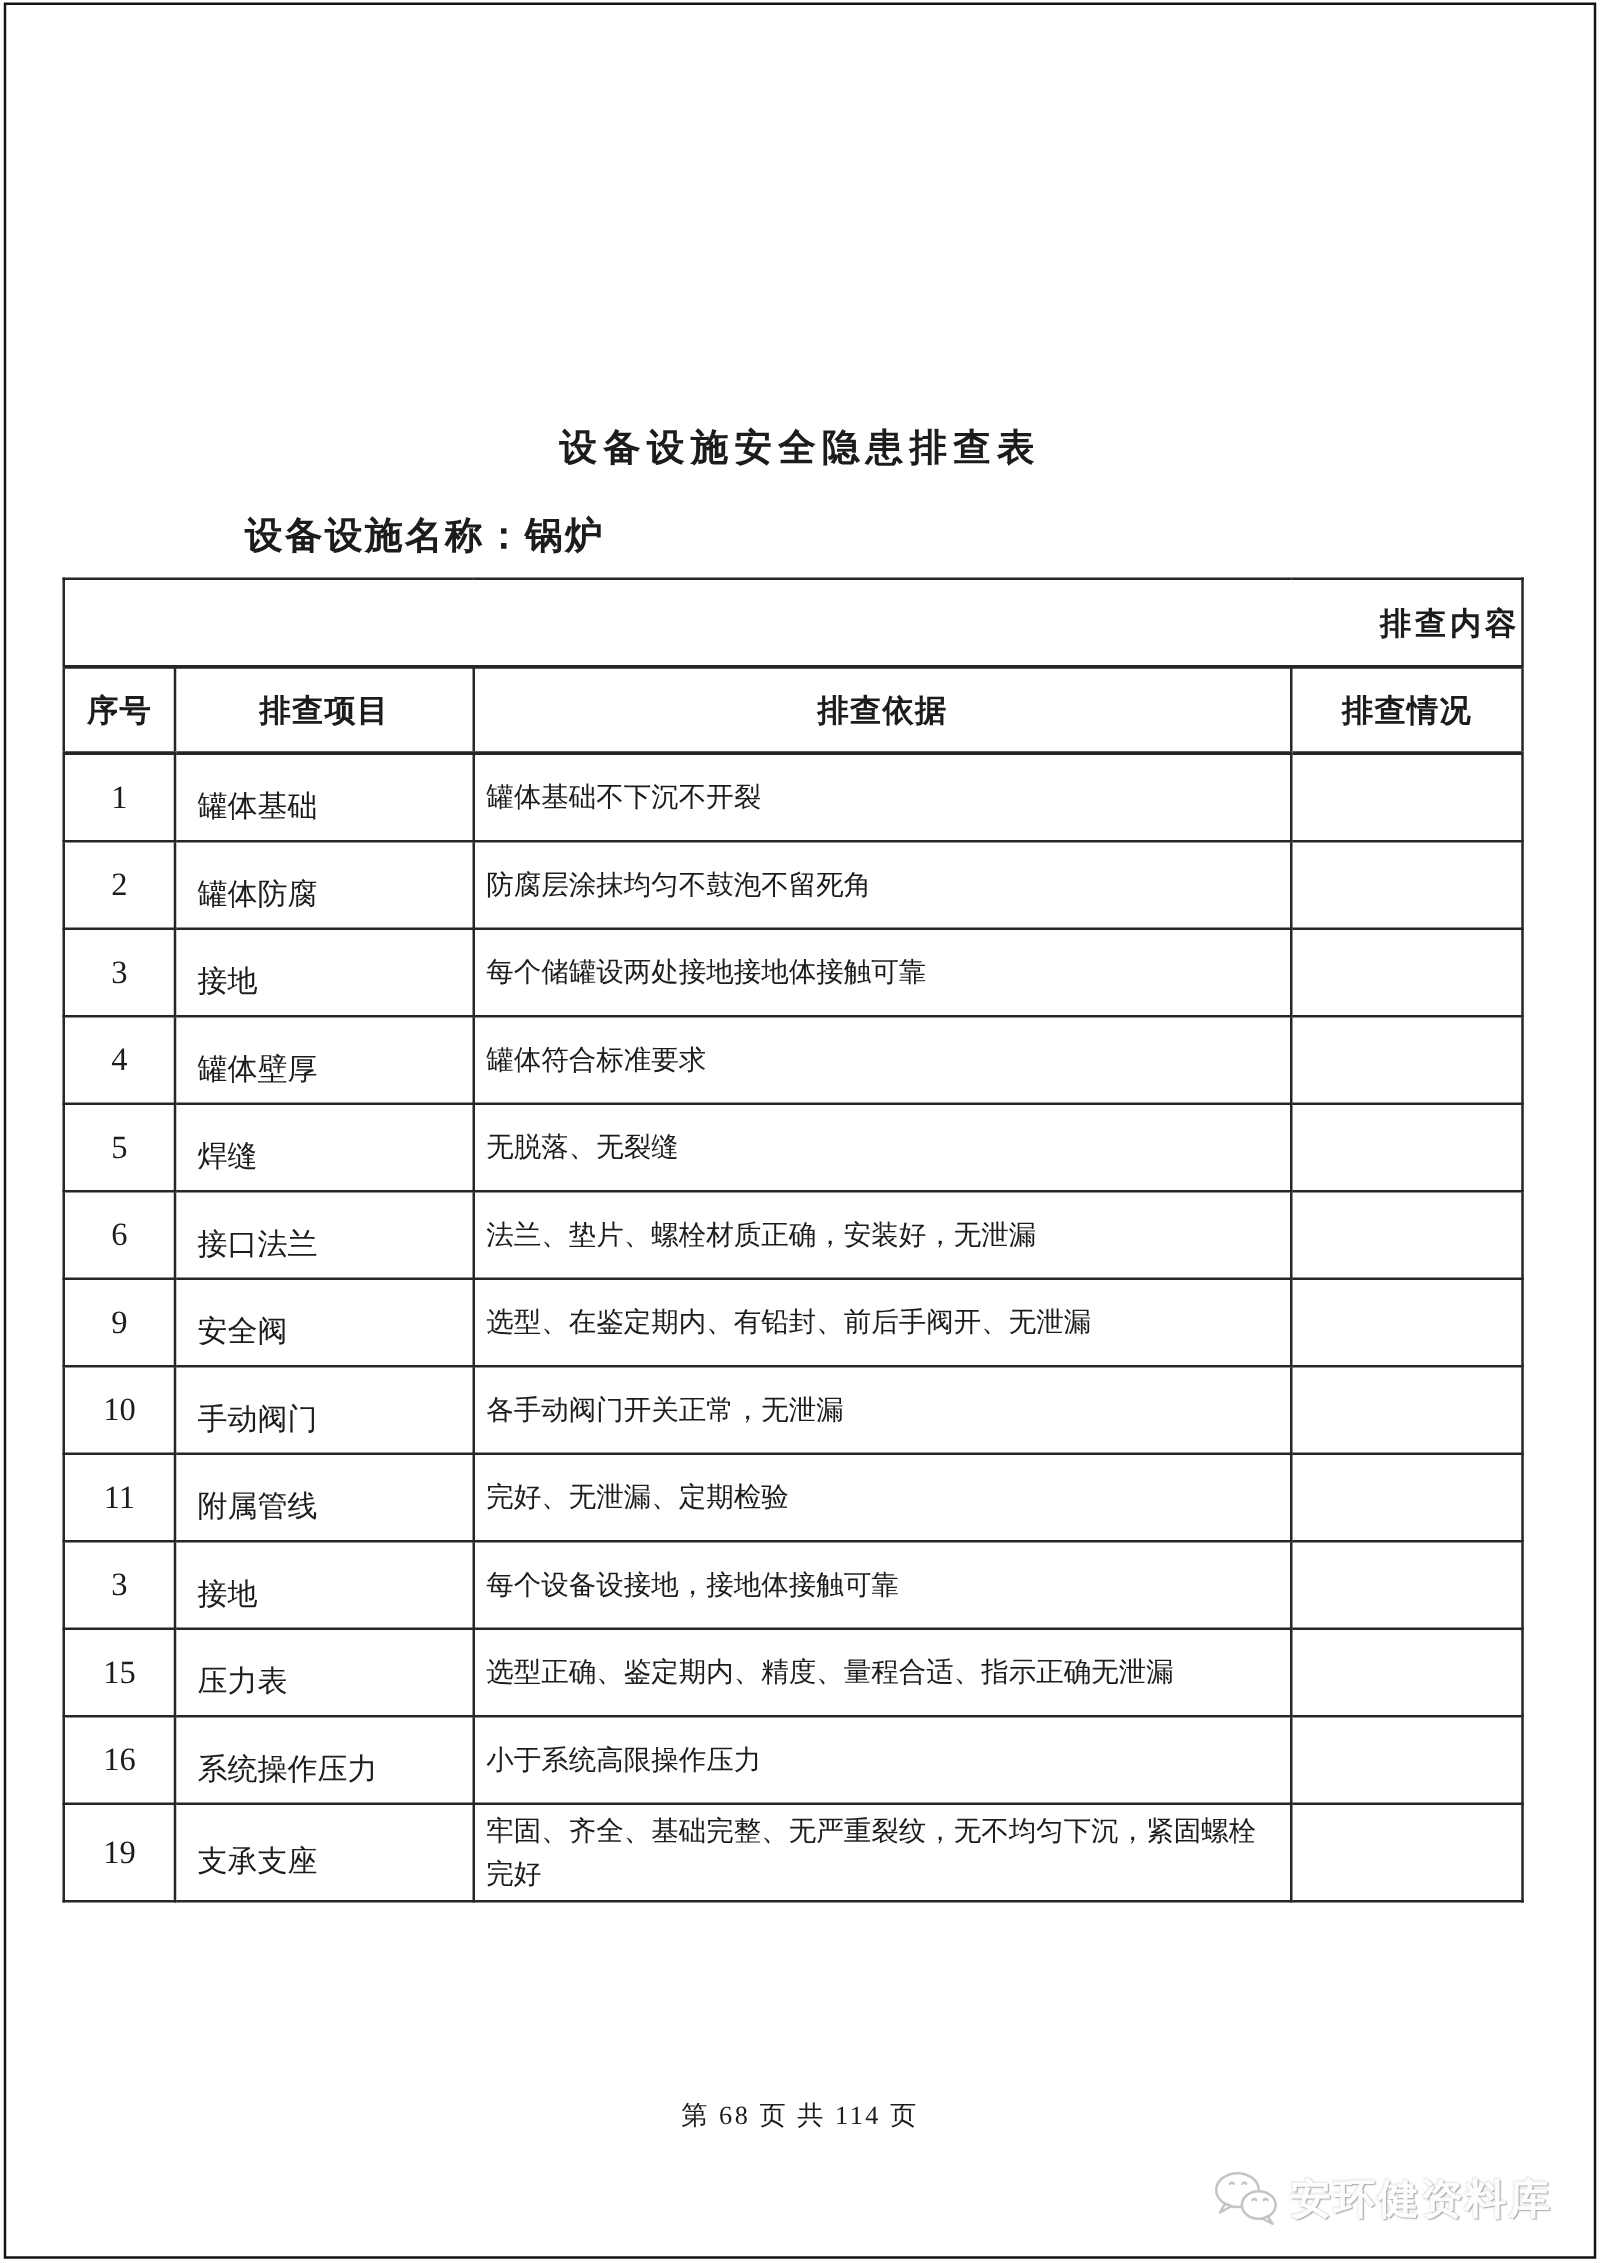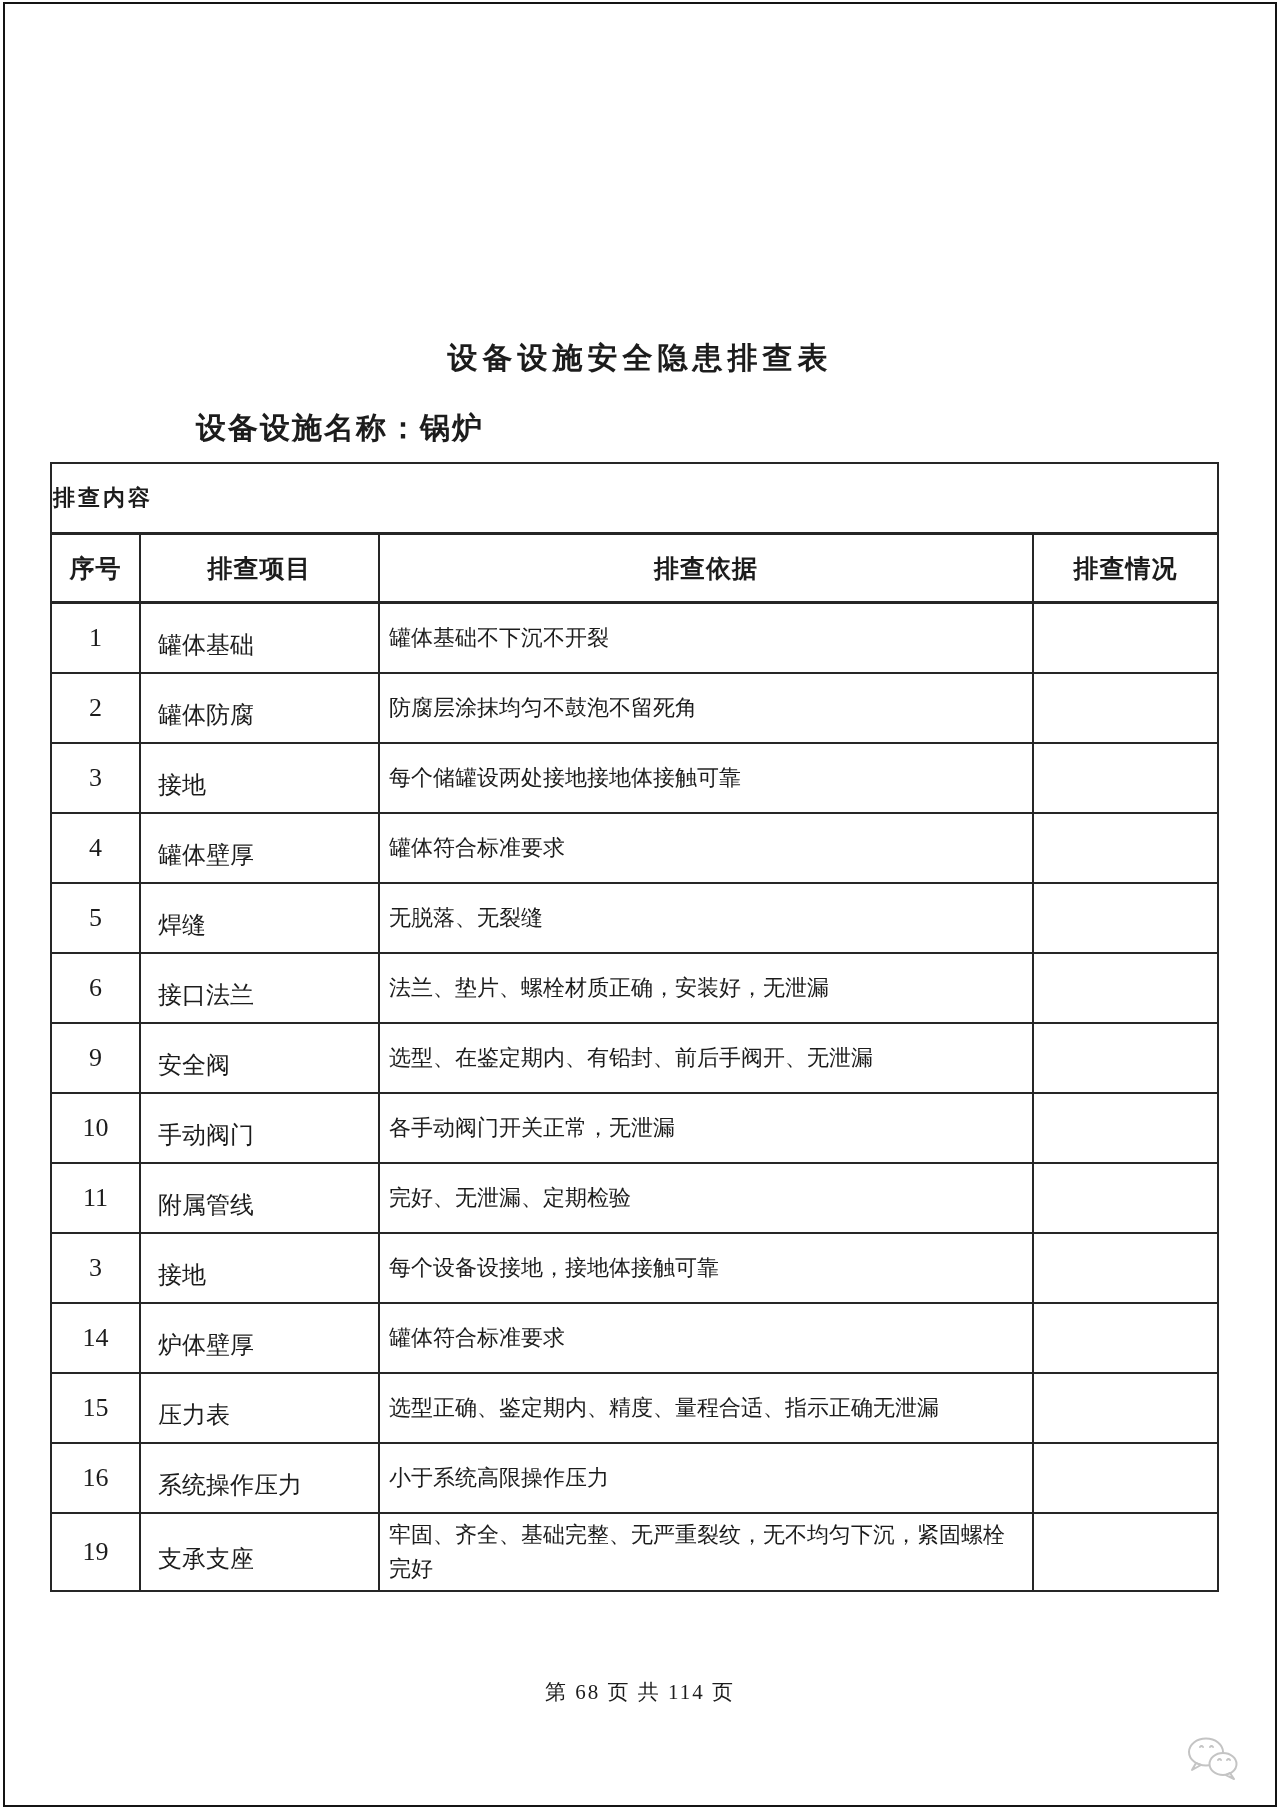--- a/index.html
+++ b/index.html
@@ -51,23 +51,23 @@
     table-layout: fixed;
   }
   table.inspection th,
   table.inspection td {
     border: 2px solid #262626;
     vertical-align: middle;
     overflow: hidden;
   }
   tr.span-header-row th {
     height: 66px;
-    font-size: 22px;
-    font-weight: bold;
-    text-align: left;
+    font-size: 25px;
+    font-weight: bold;
+    text-align: right;
     letter-spacing: 3px;
     border-bottom-width: 3px;
   }
   tr.col-header-row th {
     height: 64px;
     font-size: 25px;
     font-weight: bold;
     text-align: center;
     letter-spacing: 1px;
     border-bottom-width: 3px;
@@ -202,26 +202,20 @@
     <td class="c-basis">完好、无泄漏、定期检验</td>
     <td class="c-status"></td>
   </tr>
       <tr class="data-row">
     <td class="c-no">3</td>
     <td class="c-item">接地</td>
     <td class="c-basis">每个设备设接地，接地体接触可靠</td>
     <td class="c-status"></td>
   </tr>
       <tr class="data-row">
-    <td class="c-no">14</td>
-    <td class="c-item">炉体壁厚</td>
-    <td class="c-basis">罐体符合标准要求</td>
-    <td class="c-status"></td>
-  </tr>
-      <tr class="data-row">
     <td class="c-no">15</td>
     <td class="c-item">压力表</td>
     <td class="c-basis">选型正确、鉴定期内、精度、量程合适、指示正确无泄漏</td>
     <td class="c-status"></td>
   </tr>
       <tr class="data-row">
     <td class="c-no">16</td>
     <td class="c-item">系统操作压力</td>
     <td class="c-basis">小于系统高限操作压力</td>
     <td class="c-status"></td>
@@ -247,13 +241,14 @@
         <path d="M46 37 L50 43 L42 39 Z" stroke-linejoin="round"></path>
       </g>
       <g fill="none" stroke="#c4c4c4" stroke-width="2" stroke-linecap="round">
         <path d="M16 11 q1.5 -2 3 0"></path>
         <path d="M26 11 q1.5 -2 3 0"></path>
         <path d="M34 24 q1.5 -2 3 0"></path>
         <path d="M43 24 q1.5 -2 3 0"></path>
       </g>
     </svg>
   </span>
+  <span class="watermark-text">安环健资料库</span>
 </div>
 
 </body></html>

